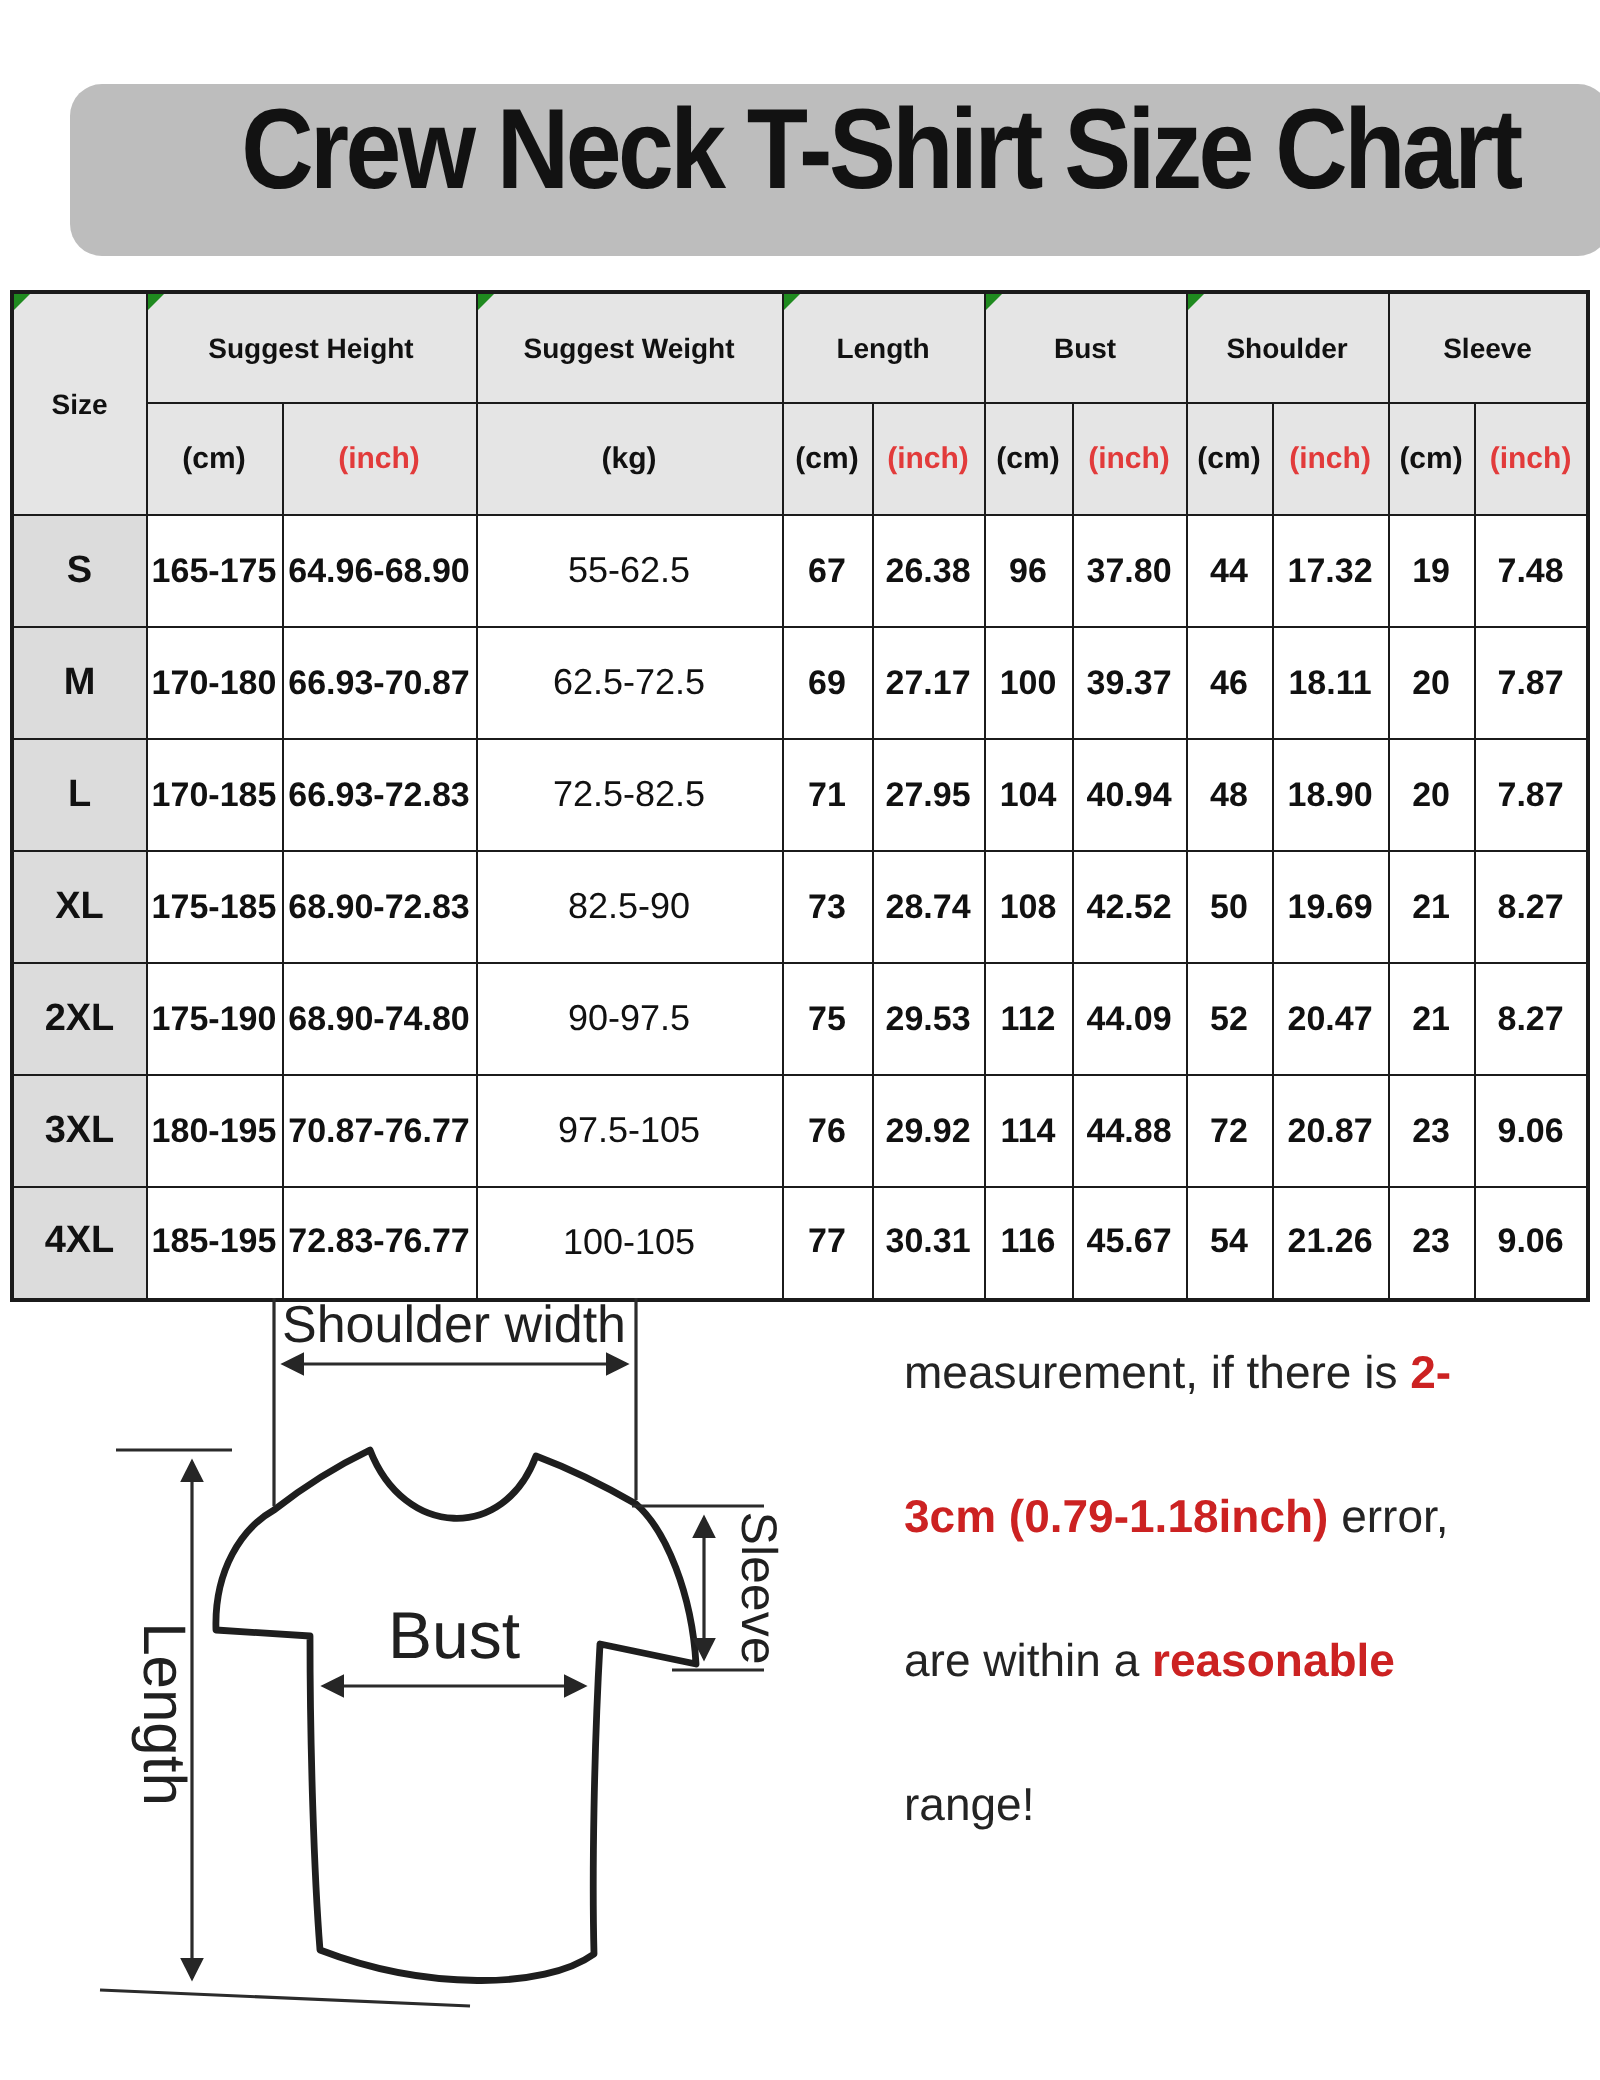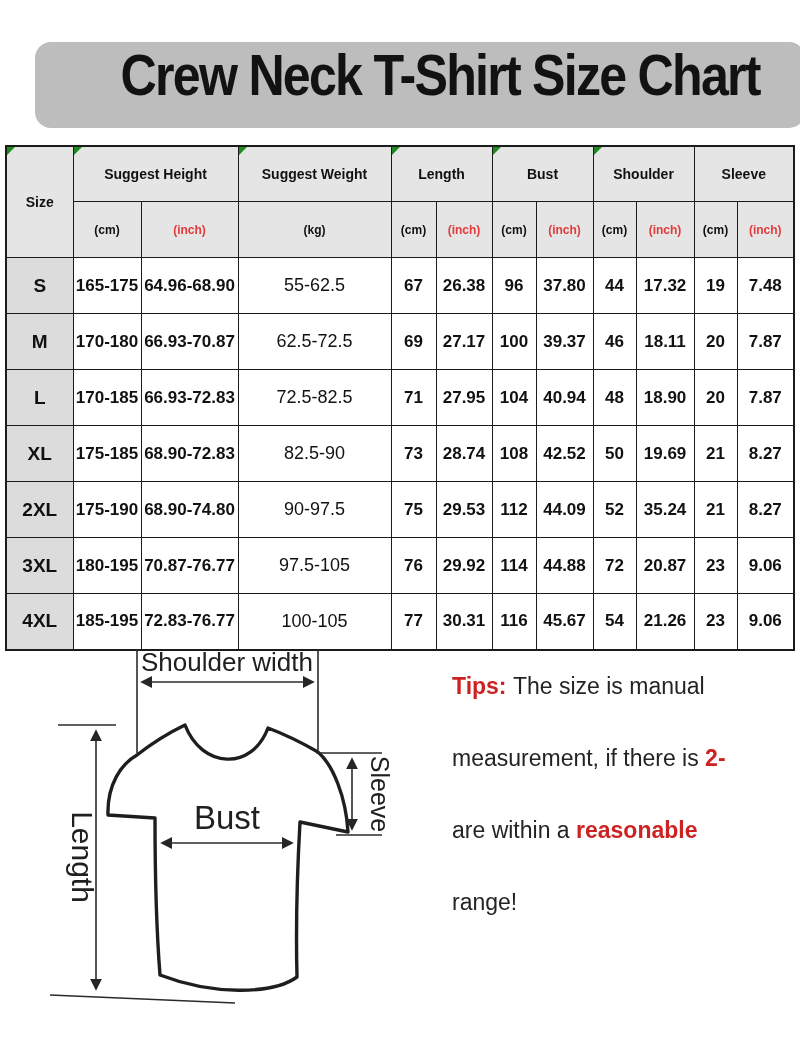--- a/index.html
+++ b/index.html
@@ -16,21 +16,21 @@
 
   
   table{position:absolute;left:5px;top:145px;width:788px;
         border-collapse:collapse;table-layout:fixed;
         border:2px solid #1b1b1b;}
   th,td{border:1px solid #1b1b1b;text-align:center;vertical-align:middle;
         padding:0;font-weight:700;font-size:17px;color:#111;background:#fff;
         position:relative;overflow:hidden;}
   thead th{background:var(--header-gray,#e5e5e5);}
   thead tr.groups th{height:54px;font-size:14px;}
-  thead tr.units th{height:55px;font-size:12px;}
+  thead tr.units th{height:55px;font-size:15px;}
   tbody tr{height:56px;}
   tbody th.sizecol{background:var(--size-gray,#dcdcdc);font-size:19px;}
   td.kg{font-size:18px;font-weight:400;}
   .red{color:var(--accent-red,#e23b3b);}
   th.tri::before{content:"";position:absolute;left:0;top:0;width:0;height:0;
                  border-top:8px solid var(--triangle-green,#1f8a1f);
                  border-right:8px solid transparent;}
 
   
   .tips{position:absolute;left:452px;top:650px;width:345px;
@@ -150,21 +150,21 @@
         <tr>
           <th class="sizecol">2XL</th>
           <td>175-190</td>
           <td>68.90-74.80</td>
           <td class="kg">90-97.5</td>
           <td>75</td>
           <td>29.53</td>
           <td>112</td>
           <td>44.09</td>
           <td>52</td>
-          <td>35.24</td>
+          <td>20.47</td>
           <td>21</td>
           <td>8.27</td>
         </tr>
         <tr>
           <th class="sizecol">3XL</th>
           <td>180-195</td>
           <td>70.87-76.77</td>
           <td class="kg">97.5-105</td>
           <td>76</td>
           <td>29.92</td>
@@ -224,19 +224,19 @@
     <text x="197" y="184" text-anchor="middle" font-size="33">Bust</text>
     <line x1="132" y1="198" x2="262" y2="198" stroke="#2b2b2b" stroke-width="1.6" marker-start="url(#ah)" marker-end="url(#ah)"></line>
 
     <line x1="286" y1="108" x2="352" y2="108" stroke="#2b2b2b" stroke-width="1.6"></line>
     <line x1="306" y1="190" x2="352" y2="190" stroke="#2b2b2b" stroke-width="1.6"></line>
     <line x1="322" y1="114" x2="322" y2="184" stroke="#2b2b2b" stroke-width="1.6" marker-start="url(#ah)" marker-end="url(#ah)"></line>
     <text transform="translate(341,149) rotate(90)" text-anchor="middle" font-size="25">Sleeve</text>
   </svg>
 
   <div class="tips" id="tips-block">
-      <div class="tips-line"><span class="em">Tips: </span><span>The size is manual</span></div>
       <div class="tips-line"><span>measurement, if there is </span><span class="em">2-</span></div>
+      <div class="tips-line"><span class="em">3cm (0.79-1.18inch)</span><span> error,</span></div>
       <div class="tips-line"><span>are within a </span><span class="em">reasonable</span></div>
       <div class="tips-line"><span>range!</span></div>
     </div>
 
 </div>
 
 </body></html>

